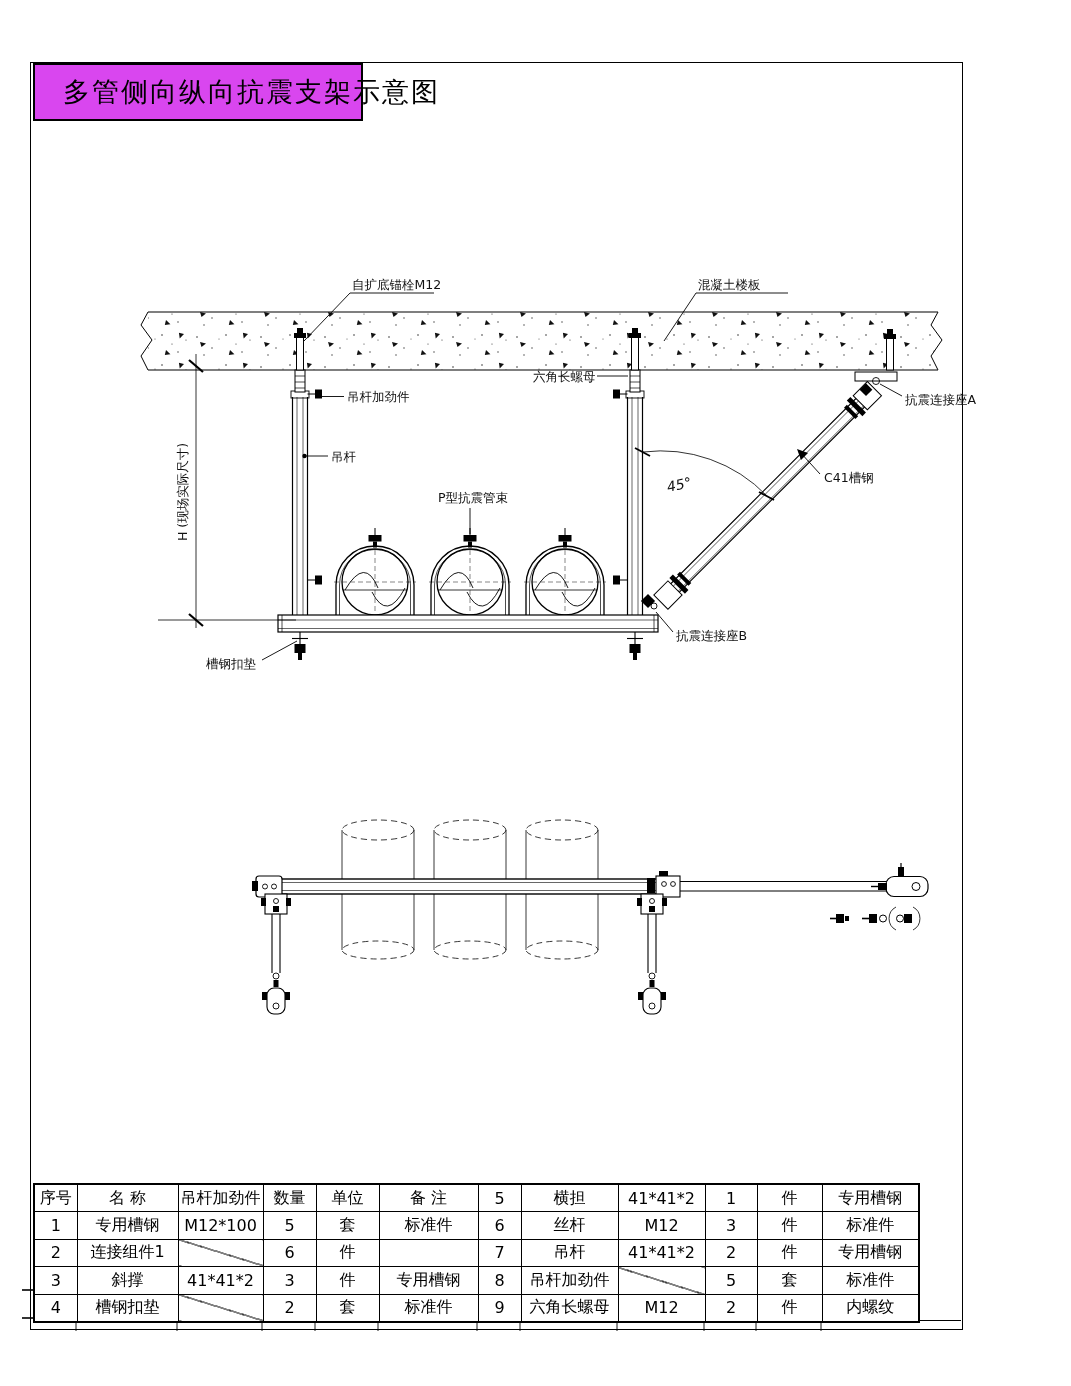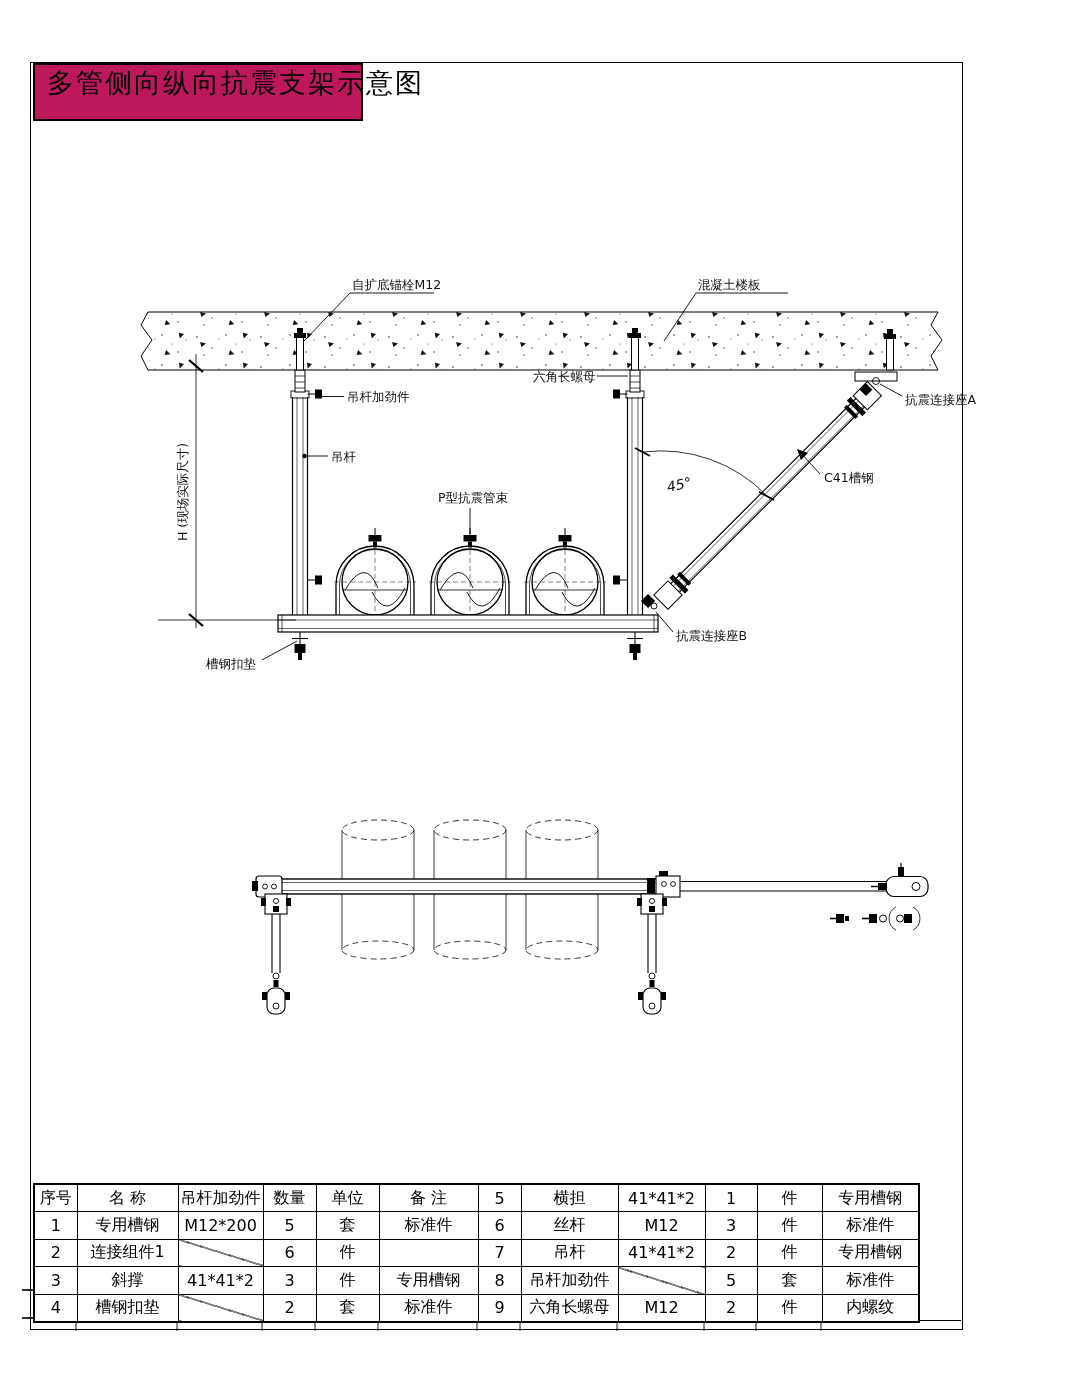--- a/index.html
+++ b/index.html
@@ -1,20 +1,20 @@
 <!DOCTYPE html>
 <html><head>
 <meta charset="utf-8">
 <style>
   html,body{margin:0;padding:0;background:#fff;}
   .page{position:relative;width:1071px;height:1386px;background:#fff;
         font-family:"DejaVu Sans","Liberation Sans",sans-serif;color:#000;overflow:hidden;}
   .frame{position:absolute;left:30px;top:62px;width:931px;height:1266px;border:1.5px solid #000;}
   .title-box{position:absolute;left:33px;top:63px;width:330px;height:58px;border:2px solid #000;
-             background:#be185d;display:flex;padding-left:12px;box-sizing:border-box;}
+             background:#d946ef;display:flex;align-items:center;padding-left:28px;box-sizing:border-box;}
   .title-box span{font-size:27px;letter-spacing:2px;white-space:nowrap;}
   svg.draw{position:absolute;left:0;top:0;}
   svg text{fill:#111;font-family:"DejaVu Sans","Liberation Sans",sans-serif;}
   .parts-table{position:absolute;left:33px;top:1183px;width:885px;border-collapse:collapse;
                table-layout:fixed;background:#fff;}
   .parts-table td,.parts-table th{border:1.2px solid #000;height:26.4px;padding:0;margin:0;
                font-size:16px;font-weight:normal;text-align:center;vertical-align:middle;
                overflow:hidden;white-space:nowrap;}
   .parts-table{border:2px solid #000;}
   .diag{background:linear-gradient(to top right,transparent 48.9%,#000 48.9%,#000 50.9%,transparent 50.9%);}
@@ -347,21 +347,21 @@
       <td>5</td>
       <td>横担</td>
       <td>41*41*2</td>
       <td>1</td>
       <td>件</td>
       <td>专用槽钢</td>
     </tr>
     <tr>
       <td>1</td>
       <td>专用槽钢</td>
-      <td>M12*200</td>
+      <td>M12*100</td>
       <td>5</td>
       <td>套</td>
       <td>标准件</td>
       <td>6</td>
       <td>丝杆</td>
       <td>M12</td>
       <td>3</td>
       <td>件</td>
       <td>标准件</td>
     </tr>

